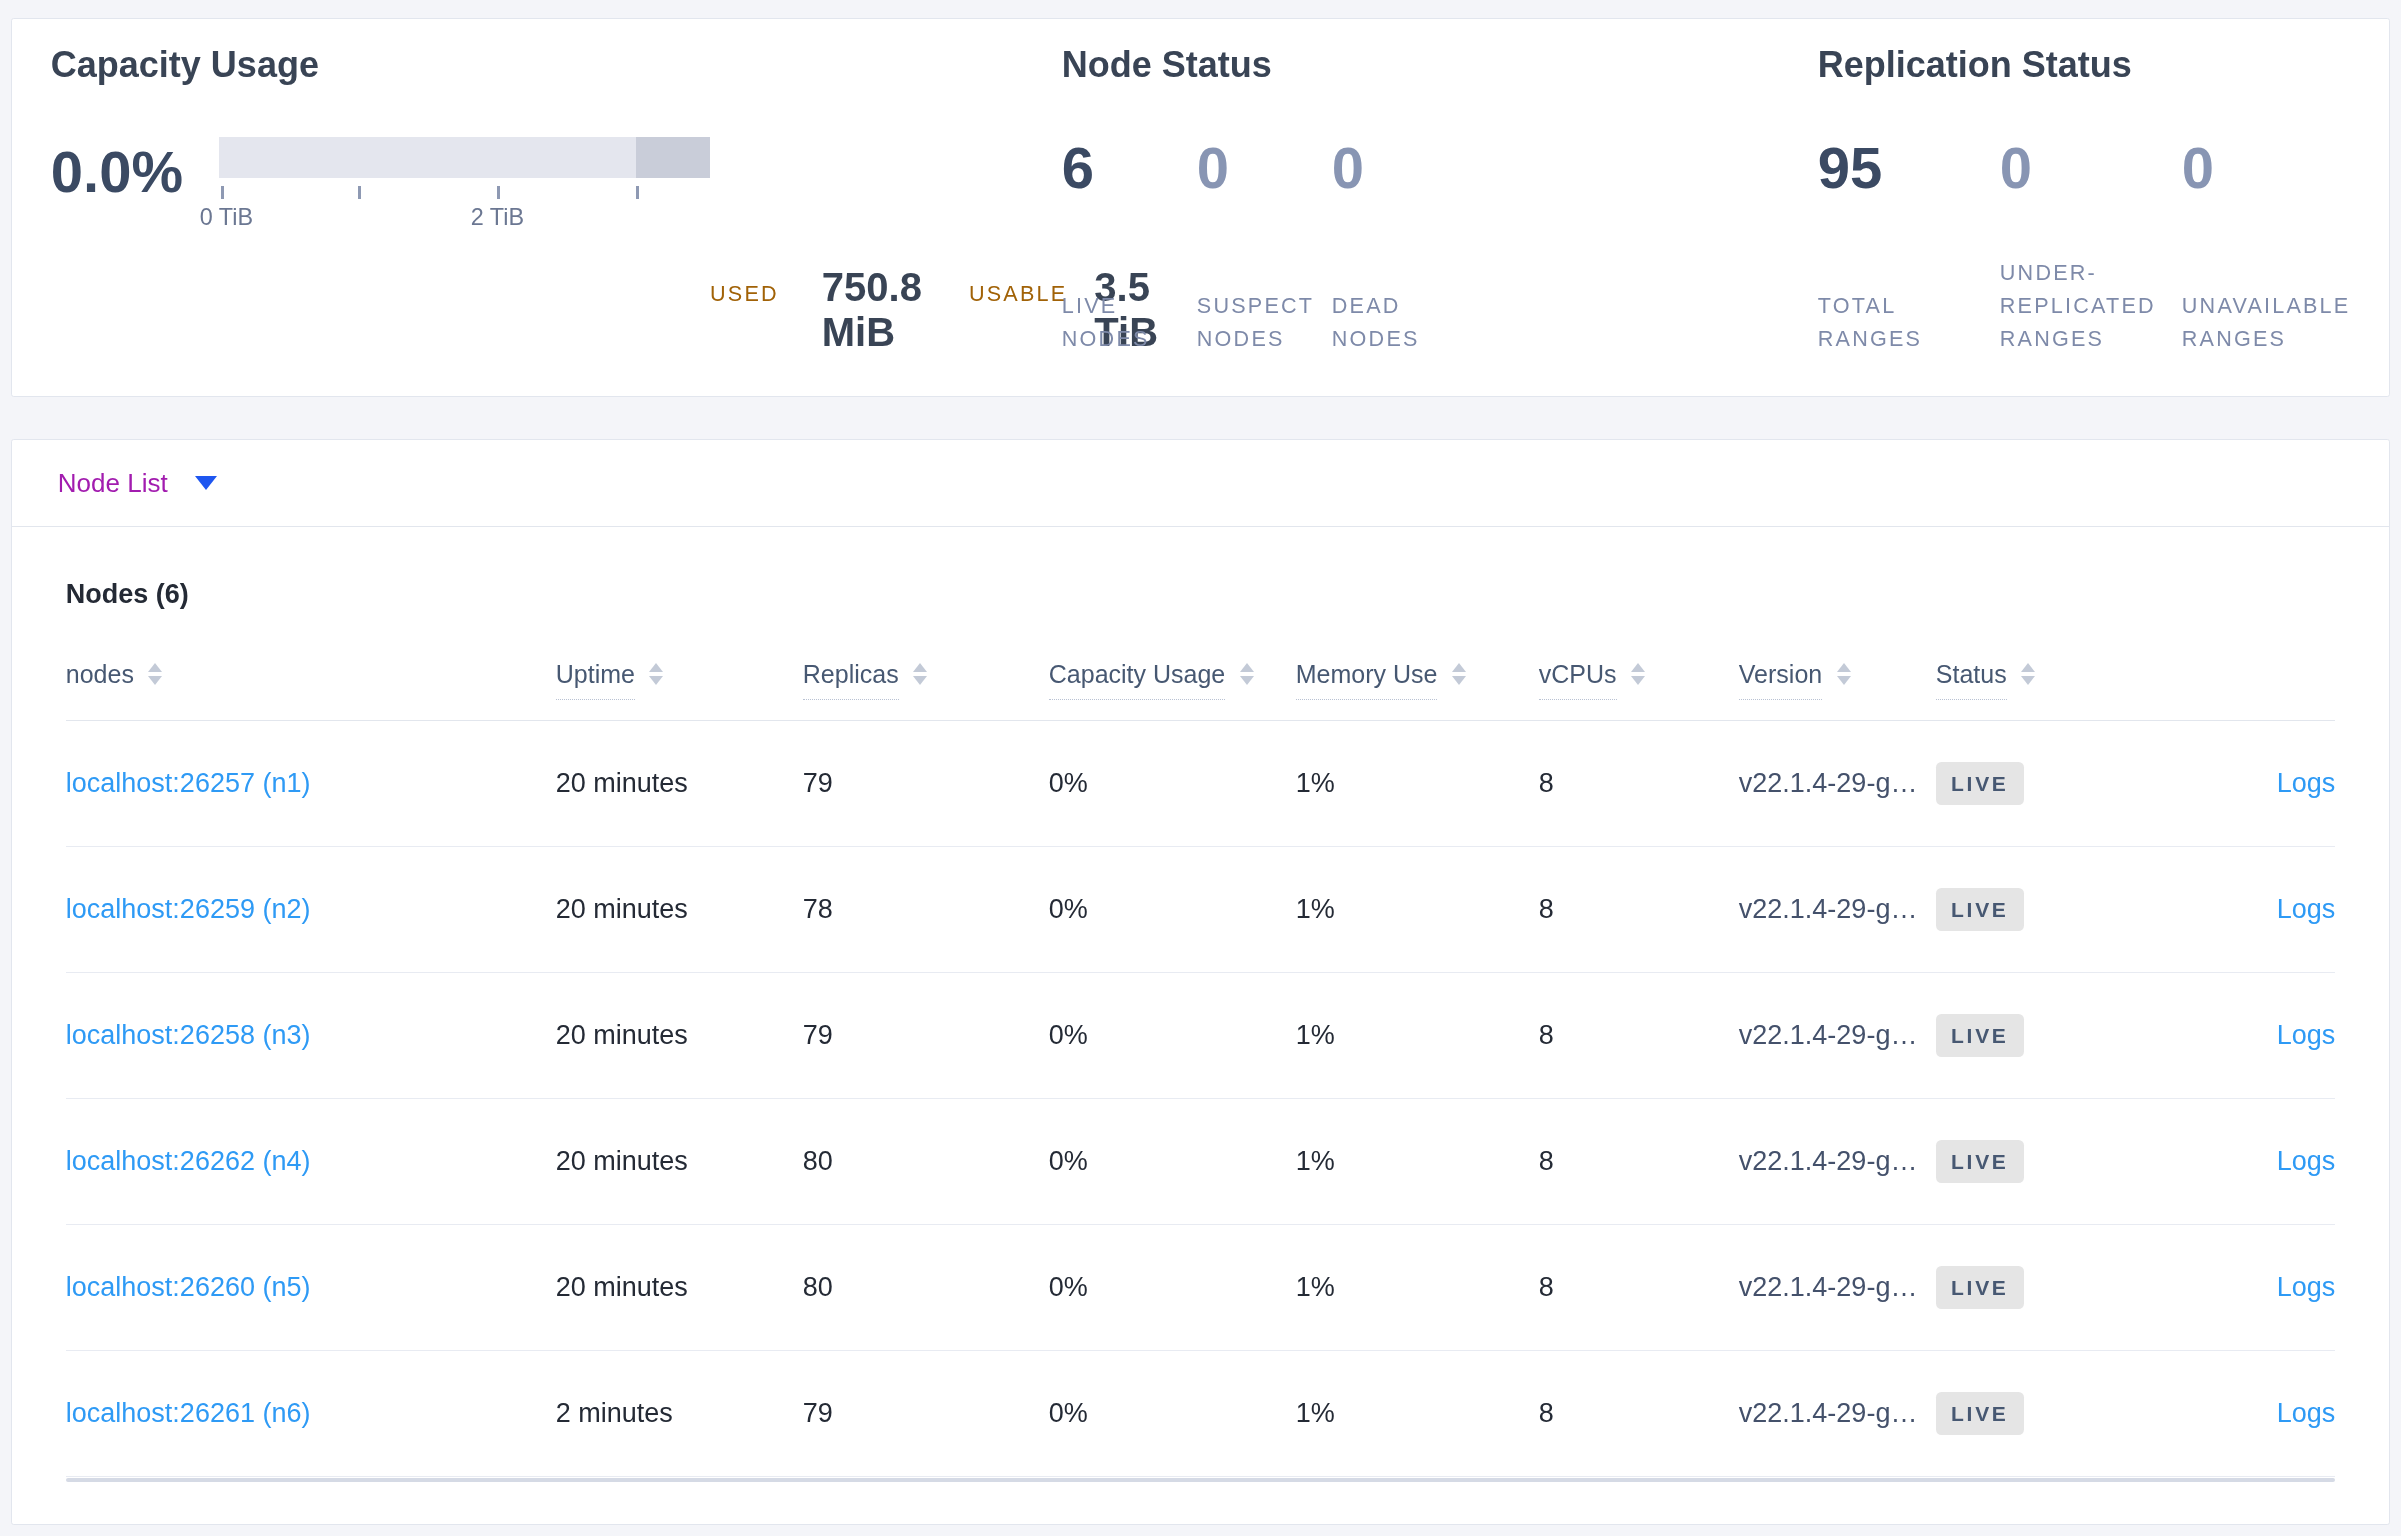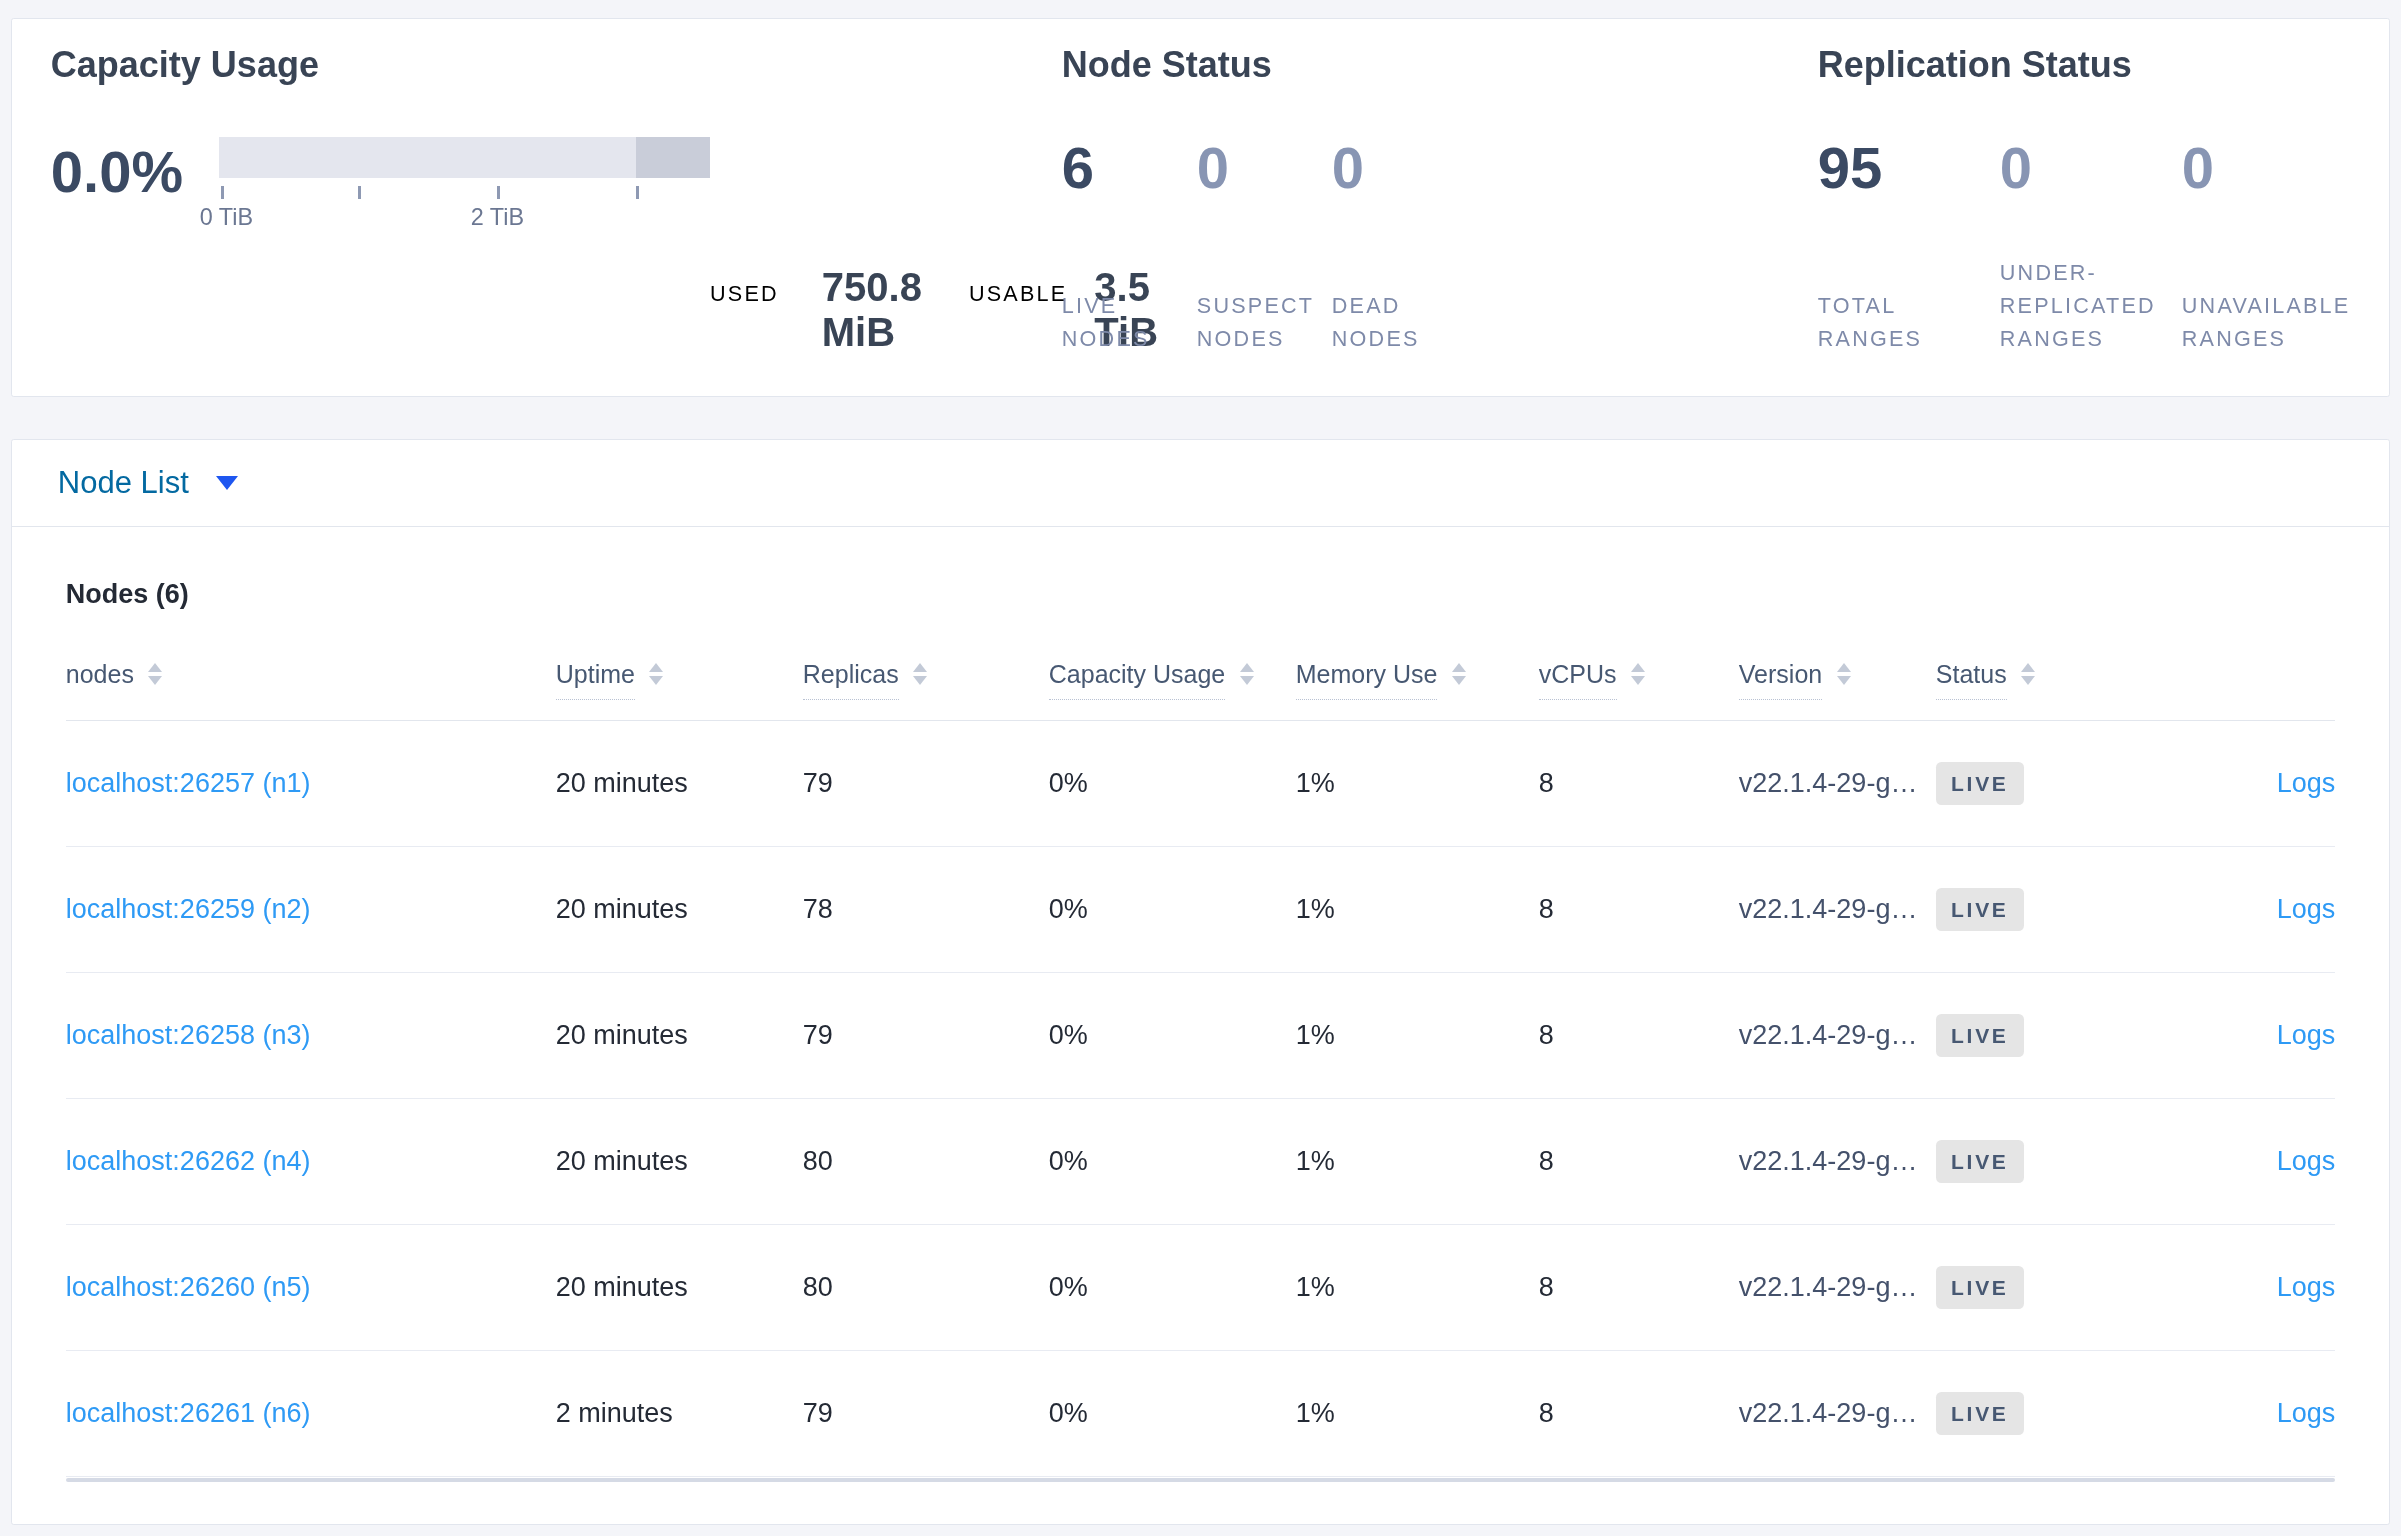--- a/index.html
+++ b/index.html
@@ -66,43 +66,43 @@
   .tick { position: absolute; top: 0; width: 2.7px; height: 13.5px; background: #8e99b3; }
   .tick.t0 { left: 0.5%; } .tick.t1 { left: 28.4%; } .tick.t2 { left: 56.7%; } .tick.t3 { left: 85%; }
   .gauge-labels { position: relative; height: 31px; margin-top: 3.6px; }
   .gauge-label {
     position: absolute; transform: translateX(-50%);
     font-size: 23.4px; color: #6b7792; white-space: nowrap;
   }
   .gauge-label.g0 { left: 1.5%; } .gauge-label.g1 { left: 56.7%; }
   .cap-stats { margin-top: auto; display: flex; align-items: baseline; }
   .cap-stat-label {
-    font-size: 21.6px; letter-spacing: 2.2px; color: #000000; text-align: right;
+    font-size: 21.6px; letter-spacing: 2.2px; color: #a16207; text-align: right;
   }
   .cap-stat-value {
     font-size: 40px; font-weight: 600; color: #394455; margin-left: 43px;
   }
   .cap-stat-label.second { margin-left: 47px; }
 
   
   #table-card {
     margin: 42px 10.8px 0 10.8px;
     min-height: 1086px;
   }
   .nodelist-bar {
     height: 87px;
     display: flex;
     align-items: center;
     padding-left: 46px;
     border-bottom: 0.9px solid #e2e6ed;
     cursor: pointer;
   }
   .nodelist-label {
-    color: #0369a1;
-    font-size: 31px;
+    color: #a21caf;
+    font-size: 26px;
     font-weight: 500;
   }
   .caret-down {
     margin-left: 27px;
     width: 0; height: 0;
     border-left: 11.7px solid transparent;
     border-right: 11.7px solid transparent;
     border-top: 14.4px solid #1e56f0;
   }
   .nodes-body { padding: 0 54px 36px 54px; }

